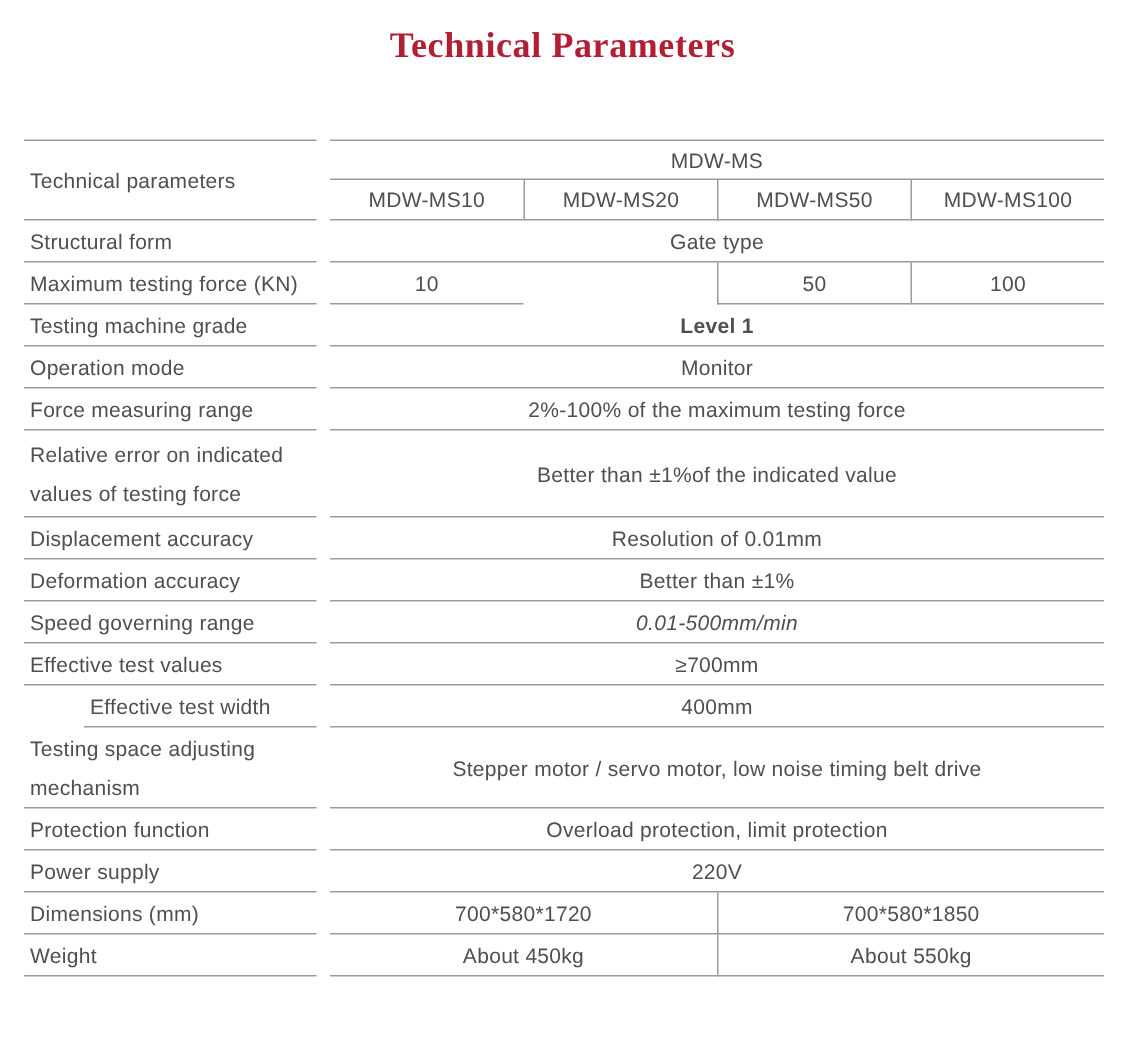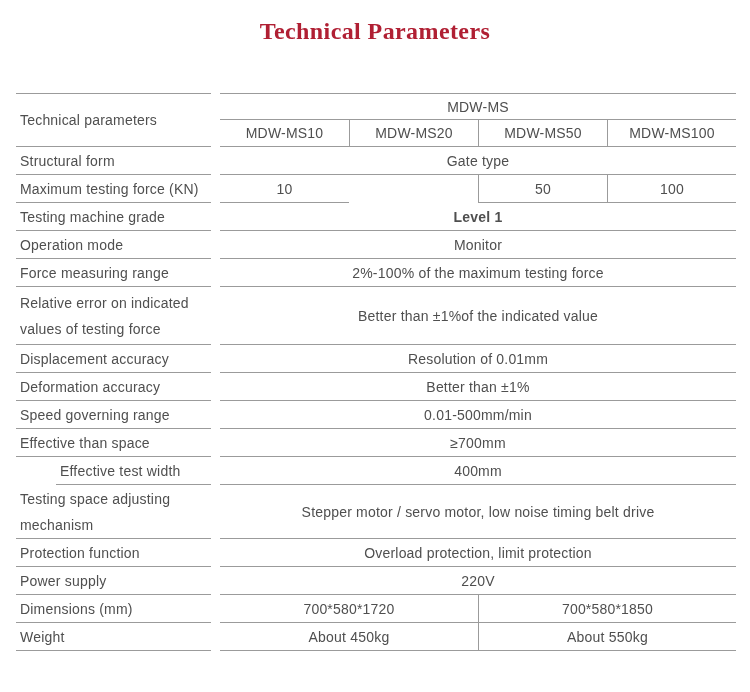--- a/index.html
+++ b/index.html
@@ -63,22 +63,22 @@
     <div class="val" style="grid-area: 6 / 3 / auto / span 4;">Monitor</div>
     <div class="lbl" style="grid-area: 7 / 1;">Force measuring range</div>
     <div class="val" style="grid-area: 7 / 3 / auto / span 4;">2%-100% of the maximum testing force</div>
     <div class="lbl" style="grid-area: 8 / 1;">Relative error on indicated values of testing force</div>
     <div class="val" style="grid-area: 8 / 3 / auto / span 4;">Better than ±1%of the indicated value</div>
     <div class="lbl" style="grid-area: 9 / 1;">Displacement accuracy</div>
     <div class="val" style="grid-area: 9 / 3 / auto / span 4;">Resolution of 0.01mm</div>
     <div class="lbl" style="grid-area: 10 / 1;">Deformation accuracy</div>
     <div class="val" style="grid-area: 10 / 3 / auto / span 4;">Better than ±1%</div>
     <div class="lbl" style="grid-area: 11 / 1;">Speed governing range</div>
-    <div class="val" style="grid-area: 11 / 3 / auto / span 4;">0.01-500mm/min</div>
-    <div class="lbl" style="grid-area: 12 / 1;">Effective than space</div>
+    <div class="val" style="grid-area: 11 / 3 / auto / span 4; font-style: italic;">0.01-500mm/min</div>
+    <div class="lbl" style="grid-area: 12 / 1;">Effective test values</div>
     <div class="val" style="grid-area: 12 / 3 / auto / span 4;">≥700mm</div>
     <div class="lbl" style="grid-area: 13 / 1; margin-left: 40px;">Effective test width</div>
     <div class="val" style="grid-area: 13 / 3 / auto / span 4;">400mm</div>
     <div class="lbl" style="grid-area: 14 / 1;">Testing space adjusting mechanism</div>
     <div class="val" style="grid-area: 14 / 3 / auto / span 4;">Stepper motor / servo motor, low noise timing belt drive</div>
     <div class="lbl" style="grid-area: 15 / 1;">Protection function</div>
     <div class="val" style="grid-area: 15 / 3 / auto / span 4;">Overload protection, limit protection</div>
     <div class="lbl" style="grid-area: 16 / 1;">Power supply</div>
     <div class="val" style="grid-area: 16 / 3 / auto / span 4;">220V</div>
     <div class="lbl" style="grid-area: 17 / 1;">Dimensions (mm)</div>

